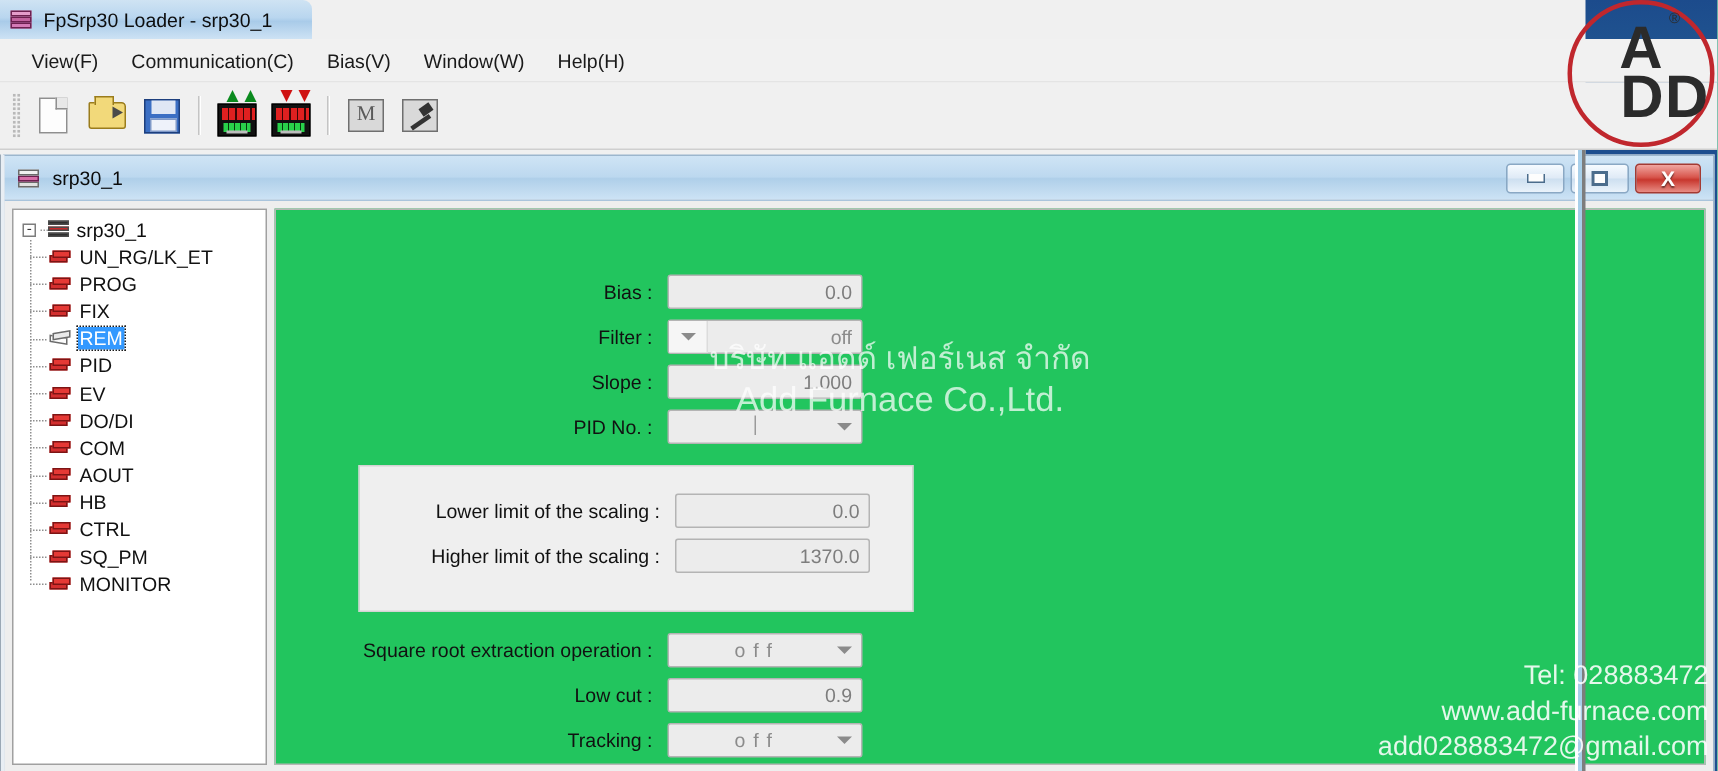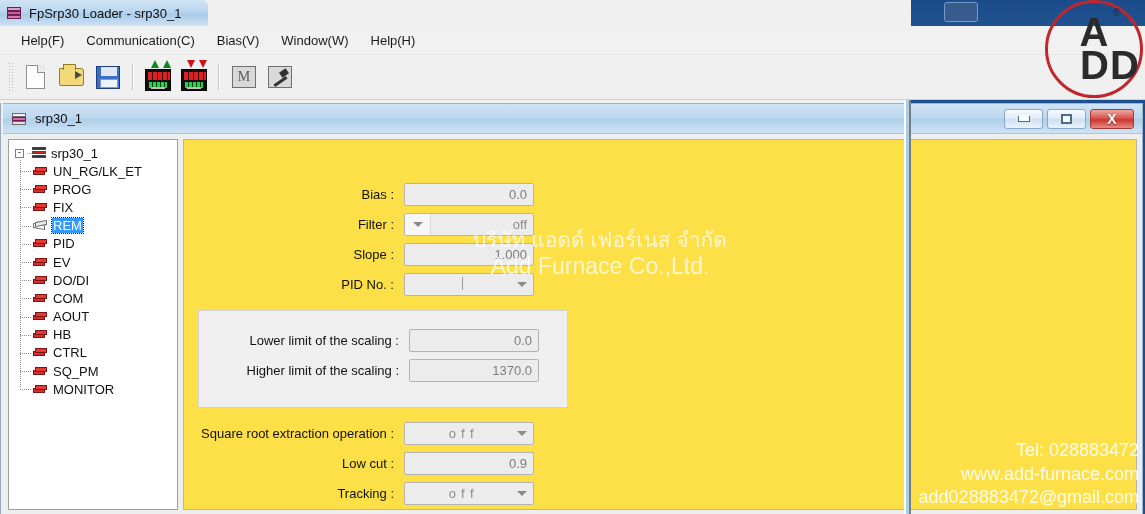--- a/index.html
+++ b/index.html
@@ -35,21 +35,21 @@
   .di-person { background: #141414; border-radius: 10px 10px 0 0; height: 24px; width: 22px; }
   .di-yellow { background: #6c6c6c; height: 20px; position: relative; }
   .di-yellow:after { content:""; position:absolute; left:2px; bottom:0; width:0; height:0;
                      border-left:9px solid transparent; border-right:9px solid transparent;
                      border-bottom:18px solid #d8d26a; }
   .di-gray { background: #5b5f63; border: 1px solid #8d9195; height: 20px; }
   .di-blue { background: #3a5d8c; border: 1px solid #7fa6cf; border-radius: 3px; height: 20px; }
 
   
   .app-window {
-    position: absolute; left: 0; top: 0; width: 911px; height: 514px;
+    position: absolute; left: 0; top: 0; width: 1057px; height: 514px;
     background: #f0f0f0;
   }
   .app-titlebar {
     position: absolute; left: 0; top: 0; width: 208px; height: 26px;
     background: linear-gradient(180deg,#cfe3f3 0%, #b9d6ef 45%, #a9cbe9 55%, #cde2f4 100%);
     border-top-right-radius: 6px;
     display: flex; align-items: center; padding-left: 6px;
     overflow: hidden;
   }
   .app-title-text {
@@ -199,22 +199,22 @@
   .book.open i { border-color: #6b6b6b; background: #fbfbfb; }
   .book.open .s1 { transform: skewY(10deg); }
   .book.open .s2 { background: #e9e9e9; transform: skewY(-10deg); }
   .tree-node .nlabel { font-size: 13px; color: #111; white-space: nowrap; padding: 0 1px; }
   .tree-node.selected .nlabel {
     background: #3399ff; color: #fff; outline: 1px dotted #1a1a1a; outline-offset: 0;
   }
 
   
   .form-panel {
-    flex: 1; height: 371px; margin-left: 5px; background: #fde047;
-    border: 1px solid #b6b6b6; position: relative; overflow: hidden;
+    flex: 1; height: 371px; margin-left: 5px; background: #22c55e;
+    border: 1px solid #b6b6b6; position: relative; overflow: hidden; padding-left: 41px;
   }
   .field-row { display: flex; align-items: center; margin-bottom: 7px; }
   .field-label {
     width: 220px; text-align: right; padding-right: 10px; font-size: 13px; color: #111;
     white-space: nowrap;
   }
   .tbox {
     width: 130px; height: 23px; background: #ececec;
     border: 1px solid #b4b4b4; border-radius: 2px;
     display: flex; align-items: center; justify-content: flex-end;
@@ -323,21 +323,21 @@
     <div class="app-titlebar">
       <span class="app-icon">
         <i class="b1"></i>
           <i class="b2"></i>
           <i class="b3"></i>
       </span>
       <span class="app-title-text">FpSrp30 Loader - srp30_1</span>
     </div>
 
     <div class="menubar">
-      <div class="menu-item">Help(F)</div>
+      <div class="menu-item">View(F)</div>
       <div class="menu-item">Communication(C)</div>
       <div class="menu-item">Bias(V)</div>
       <div class="menu-item">Window(W)</div>
       <div class="menu-item">Help(H)</div>
     </div>
 
     <div class="toolbar">
       <div class="tb-grip"></div>
 
       <div class="tb-btn">

